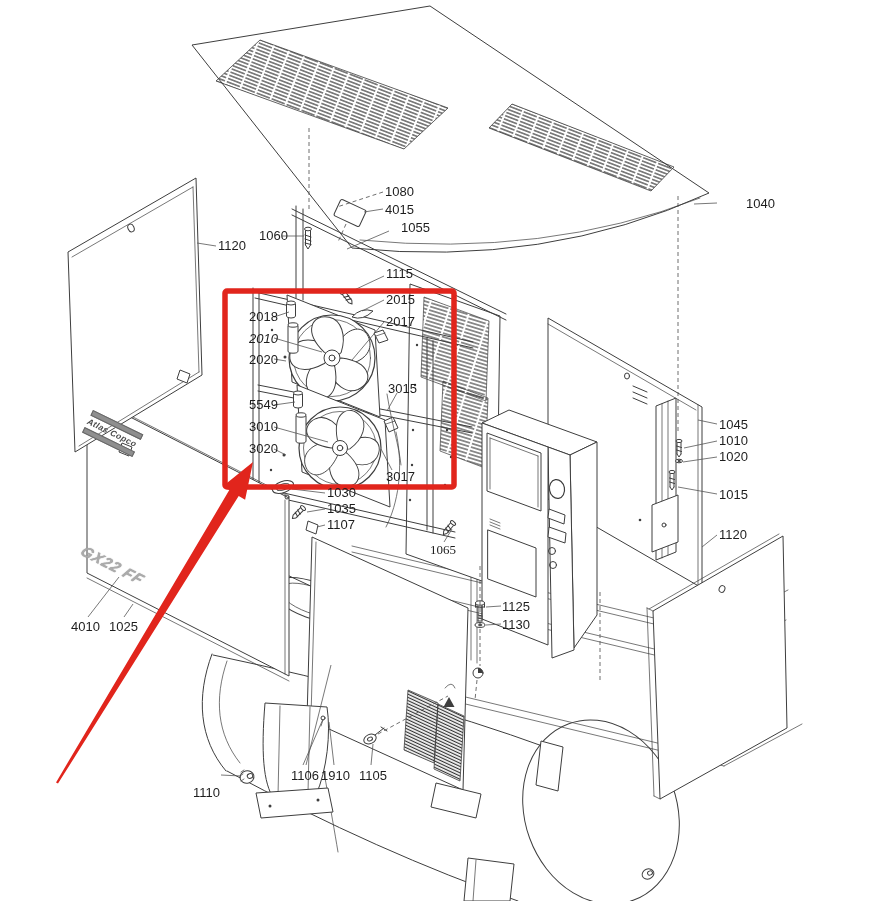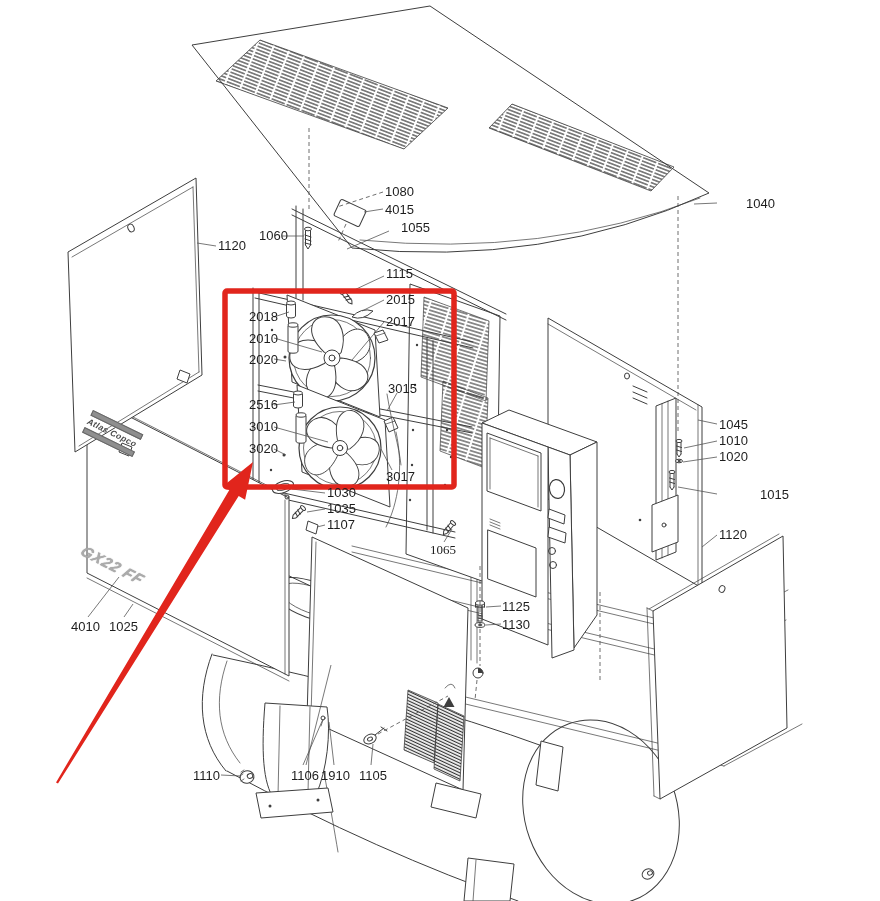--- a/index.html
+++ b/index.html
@@ -311,41 +311,41 @@
       <div class="part-label" style="left: 385px; top: 184px;">1080</div>
       <div class="part-label" style="left: 385px; top: 202px;">4015</div>
       <div class="part-label" style="left: 385px; top: 220px; margin-left: 16px;">1055</div>
       <div class="part-label" style="left: 746px; top: 196px; text-align: center;">1040</div>
       <div class="part-label" style="left: 218px; top: 238px;">1120</div>
       <div class="part-label" style="left: 259px; top: 228px;">1060</div>
       <div class="part-label" style="left: 386px; top: 266px;">1115</div>
       <div class="part-label" style="left: 386px; top: 292px;">2015</div>
       <div class="part-label" style="left: 386px; top: 314px;">2017</div>
       <div class="part-label" style="left: 249px; top: 309px;">2018</div>
-      <div class="part-label" style="left: 249px; top: 331px;">2010</div>
+      <div class="part-label" style="left: 249px; top: 331px; font-style: italic;">2010</div>
       <div class="part-label" style="left: 249px; top: 352px;">2020</div>
       <div class="part-label" style="left: 388px; top: 381px;">3015</div>
-      <div class="part-label" style="left: 249px; top: 397px;">2516</div>
+      <div class="part-label" style="left: 249px; top: 397px;">5549</div>
       <div class="part-label" style="left: 249px; top: 419px;">3010</div>
       <div class="part-label" style="left: 249px; top: 441px; text-align: center;">3020</div>
       <div class="part-label" style="left: 386px; top: 469px;">3017</div>
       <div class="part-label" style="left: 327px; top: 485px;">1030</div>
       <div class="part-label" style="left: 327px; top: 501px;">1035</div>
       <div class="part-label" style="left: 327px; top: 517px;">1107</div>
       <div class="part-label" style="left: 430px; top: 542px; font-family: Liberation Serif, serif;">1065</div>
       <div class="part-label" style="left: 719px; top: 417px;">1045</div>
       <div class="part-label" style="left: 719px; top: 433px;">1010</div>
       <div class="part-label" style="left: 719px; top: 449px;">1020</div>
-      <div class="part-label" style="left: 719px; top: 487px; margin-left: 41px;">1015</div>
+      <div class="part-label" style="left: 719px; top: 487px;">1015</div>
       <div class="part-label" style="left: 719px; top: 527px;">1120</div>
       <div class="part-label" style="left: 502px; top: 599px;">1125</div>
       <div class="part-label" style="left: 502px; top: 617px;">1130</div>
       <div class="part-label" style="left: 71px; top: 619px;">4010</div>
       <div class="part-label" style="left: 109px; top: 619px;">1025</div>
-      <div class="part-label" style="left: 193px; top: 768px;">1110</div>
+      <div class="part-label" style="left: 193px; top: 785px;">1110</div>
       <div class="part-label" style="left: 291px; top: 768px;">1106</div>
       <div class="part-label" style="left: 321px; top: 768px;">1910</div>
       <div class="part-label" style="left: 359px; top: 768px;">1105</div>
     </div>
 
 <div class="logo">
   <div class="logo-bar"></div>
   <div class="logo-text">Atlas Copco</div>
   <div class="logo-bar"></div>
 </div>

